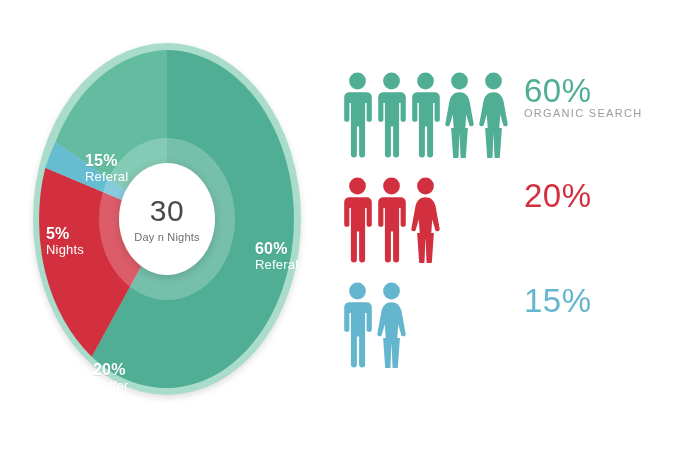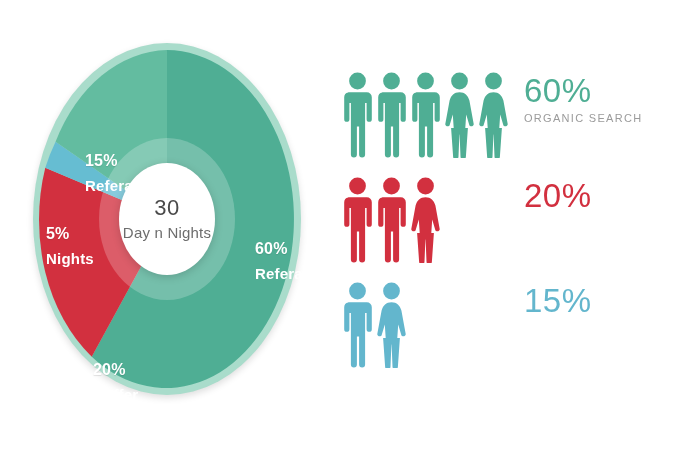--- a/index.html
+++ b/index.html
@@ -68,29 +68,29 @@
     border-radius: 50%;
     background: #ffffff;
     box-shadow: 0 2px 9px rgba(0,0,0,0.17);
     display: flex;
     flex-direction: column;
     align-items: center;
     justify-content: center;
   }
 
   .hole-number {
-    font-size: 22px;
+    font-size: 30px;
     font-weight: 300;
     color: #4a4a4a;
     line-height: 1;
     letter-spacing: 0.5px;
   }
 
   .hole-caption {
-    font-size: 15px;
+    font-size: 11px;
     color: #6d6d6d;
     margin-top: 5px;
     letter-spacing: 0.2px;
     white-space: nowrap;
   }
 
   
   .slice-label {
     position: absolute;
     color: #ffffff;
@@ -100,23 +100,23 @@
   }
   .slice-label .pct {
     display: block;
     font-size: 16px;
     font-weight: bold;
     letter-spacing: 0.2px;
     text-shadow: 0 1px 1px rgba(0,0,0,0.10);
   }
   .slice-label .nm {
     display: block;
-    font-size: 15px;
-    font-weight: bold;
-    margin-top: 8px;
+    font-size: 13px;
+    font-weight: normal;
+    margin-top: 0;
     letter-spacing: 0.2px;
   }
 
   .label-organic { left: 222px; top: 198px; }
   .label-referal { left: 52px;  top: 110px; }
   .label-buffer  { left: 13px;  top: 183px; }
   .label-image   { left: 60px;  top: 319px; }
 
   
   .legend {
@@ -154,21 +154,20 @@
     font-size: 33px;
     font-weight: 300;
     line-height: 1;
     letter-spacing: 0.5px;
   }
 
   .legend-name {
     font-size: 11px;
     color: #9b9b9b;
     letter-spacing: 1.3px;
-    margin-top: 5px;
     white-space: nowrap;
   }
 
   .row-organic .legend-pct { color: #4fae94; }
   .row-image   .legend-pct { color: #d2303f; }
   .row-referal .legend-pct { color: #63b6cd; }
 </style>
 </head>
 <body>
 

